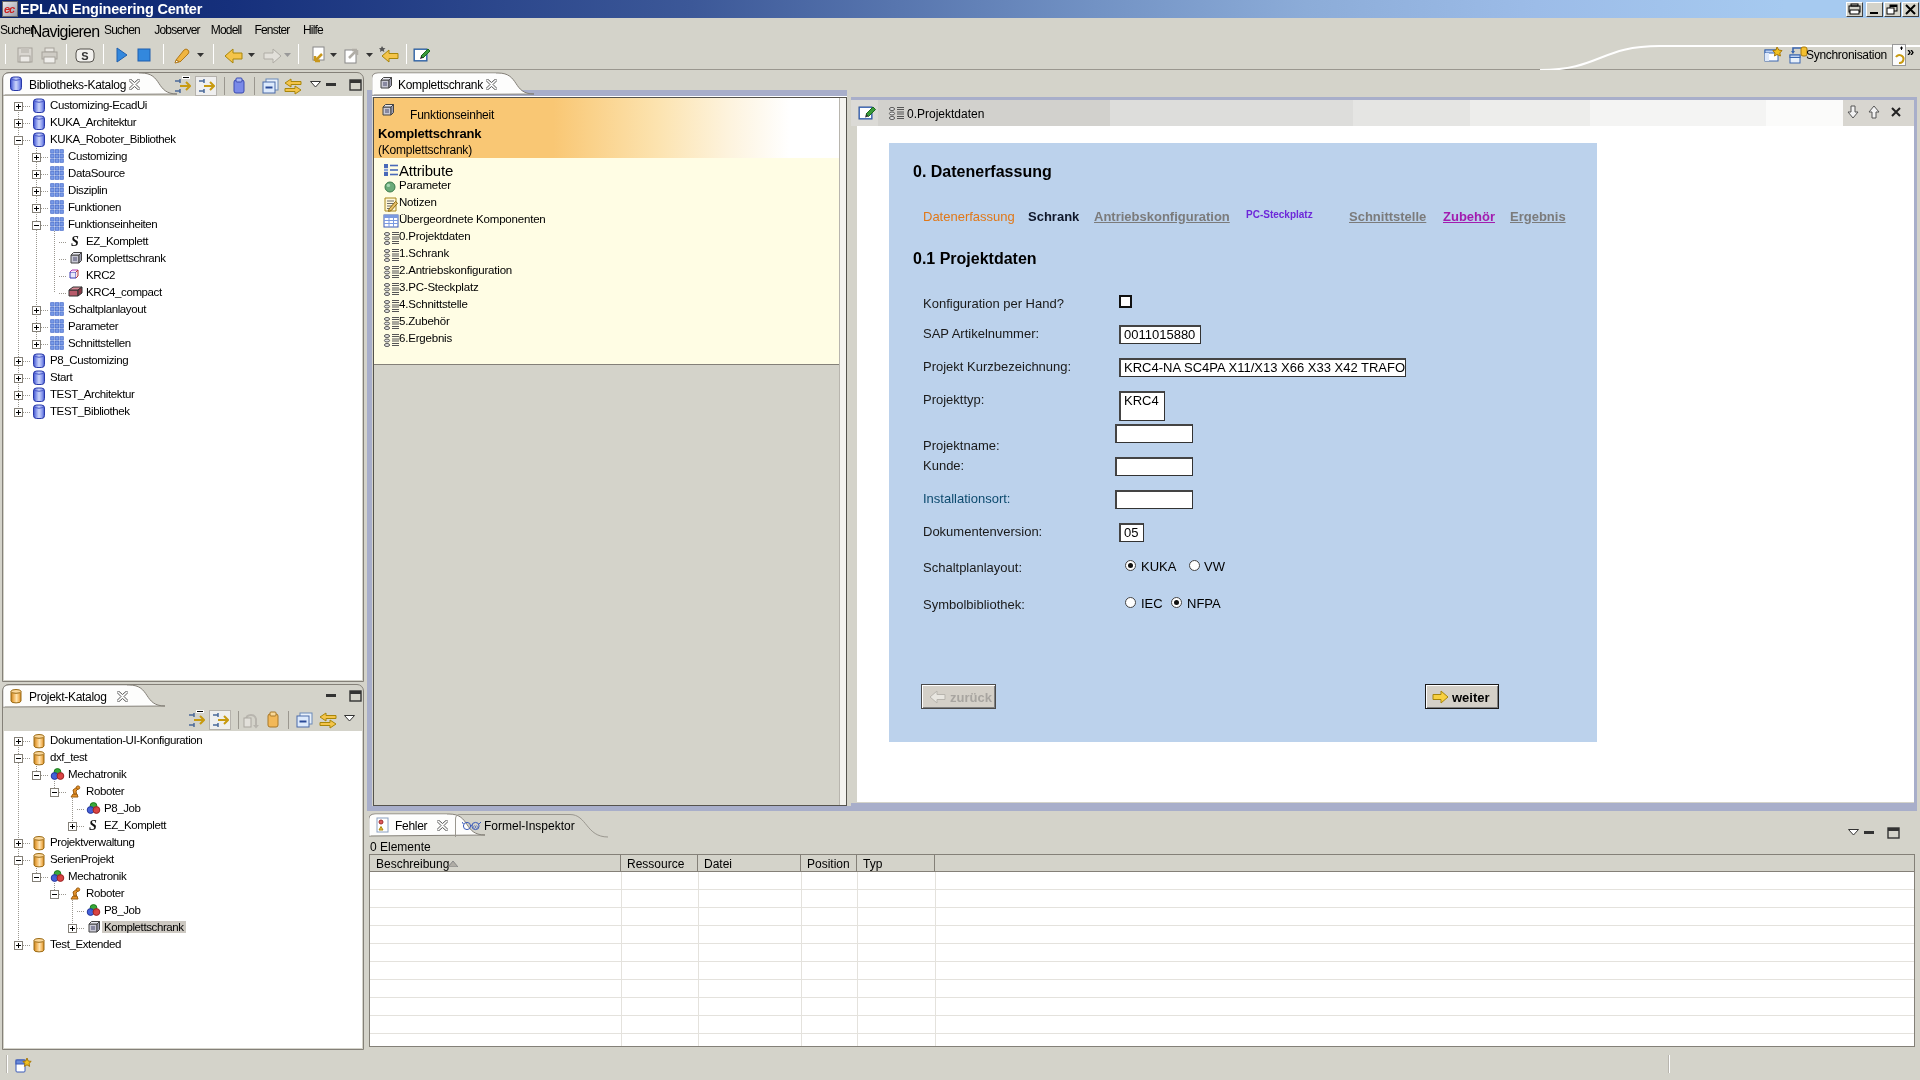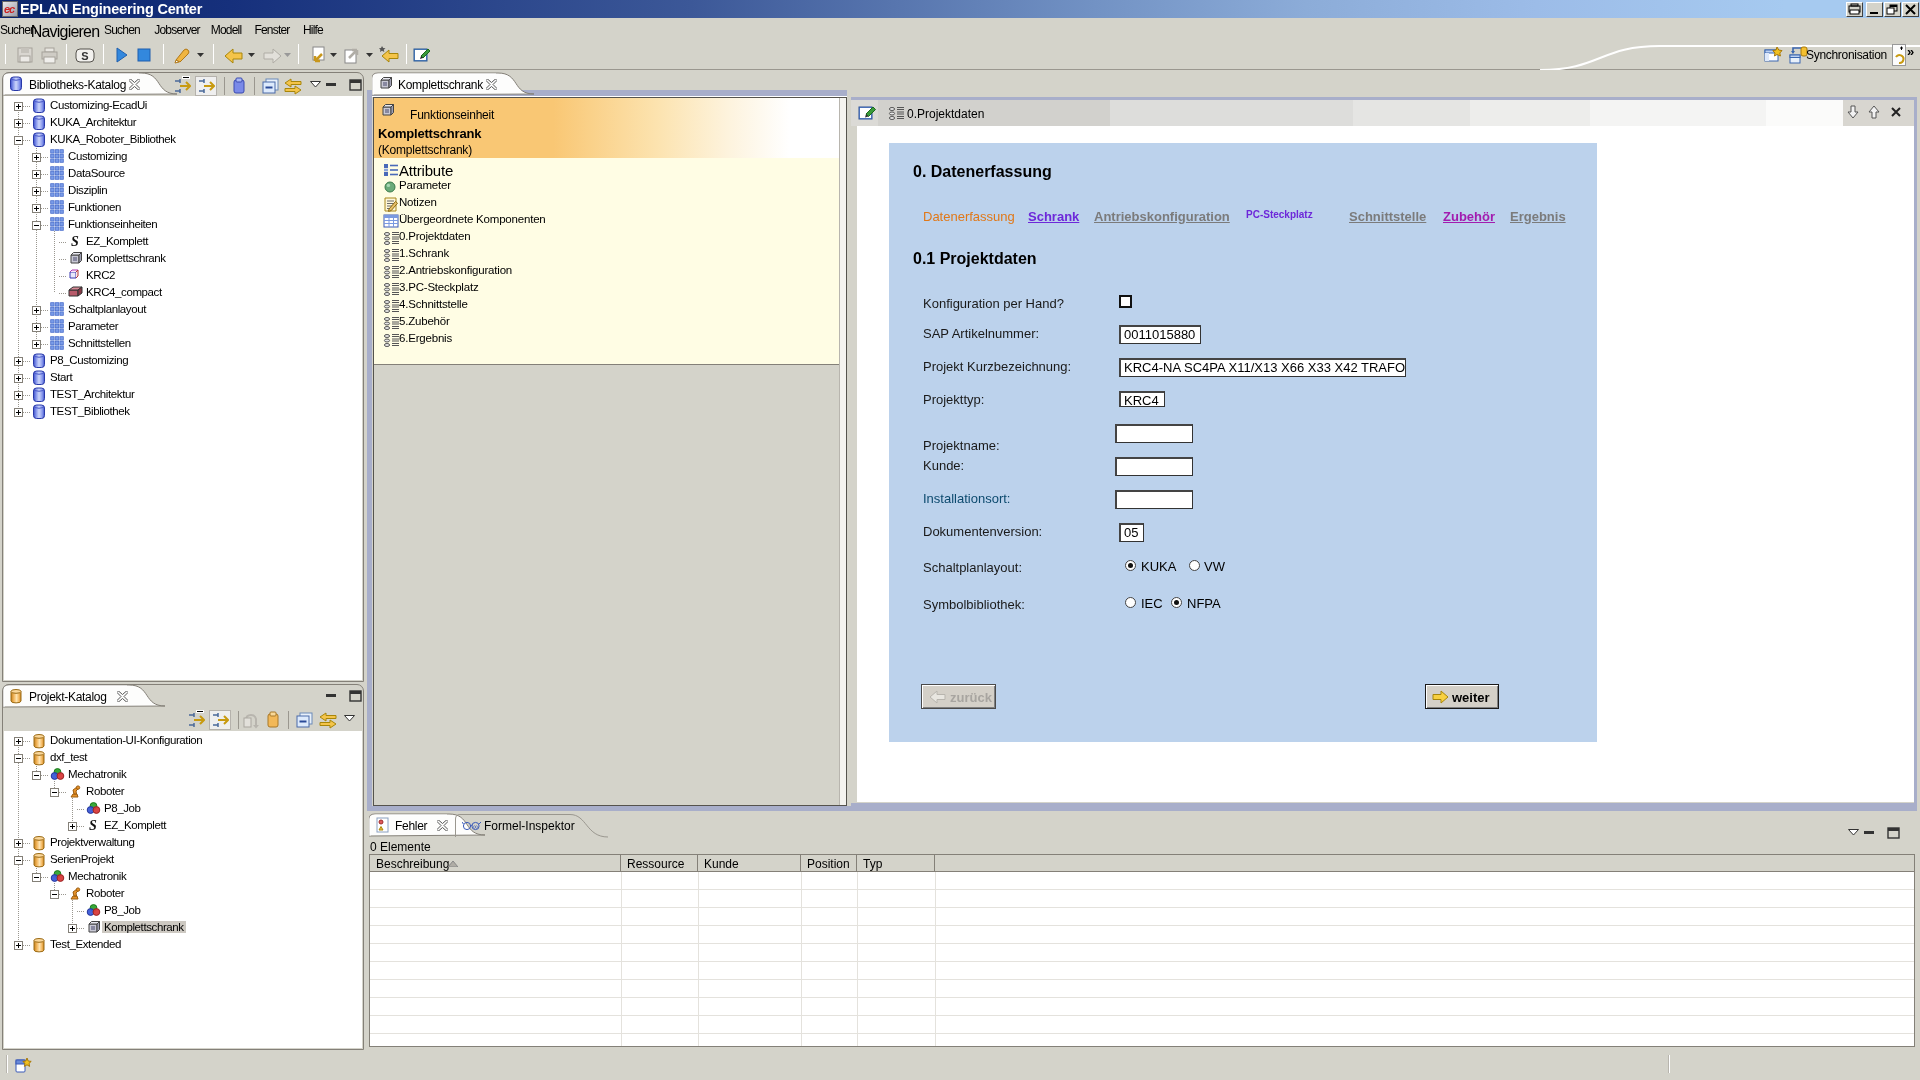--- a/index.html
+++ b/index.html
@@ -1062,35 +1062,35 @@
   </svg>
 <svg class="abs" style="left:1866px;top:104px" width="16" height="16" viewBox="0 0 16 16">
     <path d="M6 14 L10 14 L10 8 L13 8 L8 2 L3 8 L6 8 Z" fill="#f2f2f2" stroke="#555"></path>
   </svg>
 <svg class="abs" style="left:1890px;top:106px" width="12" height="12" viewBox="0 0 12 12">
     <path d="M2 2 L10 10 M10 2 L2 10" stroke="#222" stroke-width="2"></path>
   </svg>
 <div class="abs" style="left:889px;top:143px;width:708px;height:599px;background:#bcd2ec"></div>
 <span class="abs" style="left:913px;top:163px;font-size:16px;font-weight:bold">0. Datenerfassung</span>
 <span class="abs" style="left:923px;top:209px;font-size:13px;color:#e07818;">Datenerfassung</span>
-<span class="abs" style="left:1028px;top:209px;font-size:13px;font-weight:bold;color:#6d28d9;text-decoration:underline;">Schrank</span>
+<span class="abs" style="left:1028px;top:209px;font-size:13px;font-weight:bold;color:#0f172a;">Schrank</span>
 <span class="abs" style="left:1094px;top:209px;font-size:13px;font-weight:bold;color:#7b7b7b;text-decoration:underline;">Antriebskonfiguration</span>
 <span class="abs" style="left:1246px;top:209px;font-size:10px;font-weight:bold;color:#6d28d9;">PC-Steckplatz</span>
 <span class="abs" style="left:1349px;top:209px;font-size:13px;font-weight:bold;color:#7b7b7b;text-decoration:underline;">Schnittstelle</span>
 <span class="abs" style="left:1443px;top:209px;font-size:13px;font-weight:bold;color:#a21caf;text-decoration:underline;">Zubehör</span>
 <span class="abs" style="left:1510px;top:209px;font-size:13px;font-weight:bold;color:#7b7b7b;text-decoration:underline;">Ergebnis</span>
 <span class="abs" style="left:913px;top:250px;font-size:16px;font-weight:bold">0.1 Projektdaten</span>
 <span class="abs" style="left:923px;top:296px;font-size:13px;color:#1a1a1a">Konfiguration per Hand?</span>
 <div class="abs" style="left:1119px;top:295px;width:13px;height:13px;background:#fff;border:2px solid #111"></div>
 <span class="abs" style="left:923px;top:326px;font-size:13px;color:#1a1a1a">SAP Artikelnummer:</span>
 <div class="abs" style="left:1119px;top:325px;width:82px;height:19px;background:#fff;border:1px solid #333;border-top:2px solid #444;border-left:2px solid #444;font-size:13px;line-height:16px;padding-left:3px;overflow:hidden;white-space:nowrap">0011015880</div>
 <span class="abs" style="left:923px;top:359px;font-size:13px;color:#1a1a1a">Projekt Kurzbezeichnung:</span>
 <div class="abs" style="left:1119px;top:358px;width:287px;height:19px;background:#fff;border:1px solid #333;border-top:2px solid #444;border-left:2px solid #444;font-size:13px;line-height:16px;padding-left:3px;overflow:hidden;white-space:nowrap">KRC4-NA SC4PA X11/X13 X66 X33 X42 TRAFO</div>
 <span class="abs" style="left:923px;top:392px;font-size:13px;color:#1a1a1a">Projekttyp:</span>
-<div class="abs" style="left:1119px;top:391px;width:46px;height:16px;background:#fff;border:1px solid #333;border-top:2px solid #444;border-left:2px solid #444;font-size:13px;line-height:16px;padding-left:3px;overflow:hidden;white-space:nowrap">KRC4</div>
+<div class="abs" style="left:1119px;top:391px;width:46px;height:30px;background:#fff;border:1px solid #333;border-top:2px solid #444;border-left:2px solid #444;font-size:13px;line-height:16px;padding-left:3px;overflow:hidden;white-space:nowrap">KRC4</div>
 <span class="abs" style="left:923px;top:438px;font-size:13px;color:#1a1a1a">Projektname:</span>
 <div class="abs" style="left:1115px;top:424px;width:78px;height:19px;background:#fff;border:1px solid #333;border-top:2px solid #444;border-left:2px solid #444;font-size:13px;line-height:16px;padding-left:3px;overflow:hidden;white-space:nowrap"></div>
 <span class="abs" style="left:923px;top:458px;font-size:13px;color:#1a1a1a">Kunde:</span>
 <div class="abs" style="left:1115px;top:457px;width:78px;height:19px;background:#fff;border:1px solid #333;border-top:2px solid #444;border-left:2px solid #444;font-size:13px;line-height:16px;padding-left:3px;overflow:hidden;white-space:nowrap"></div>
 <span class="abs" style="left:923px;top:491px;font-size:13px;color:#0c4a6e">Installationsort:</span>
 <div class="abs" style="left:1115px;top:490px;width:78px;height:19px;background:#fff;border:1px solid #333;border-top:2px solid #444;border-left:2px solid #444;font-size:13px;line-height:16px;padding-left:3px;overflow:hidden;white-space:nowrap"></div>
 <span class="abs" style="left:923px;top:524px;font-size:13px;color:#1a1a1a">Dokumentenversion:</span>
 <div class="abs" style="left:1119px;top:523px;width:25px;height:19px;background:#fff;border:1px solid #333;border-top:2px solid #444;border-left:2px solid #444;font-size:13px;line-height:16px;padding-left:3px;overflow:hidden;white-space:nowrap">05</div>
 <span class="abs" style="left:923px;top:560px;font-size:13px;color:#1a1a1a">Schaltplanlayout:</span>
 <div class="abs" style="left:1125px;top:560px;width:11px;height:11px;border-radius:50%;background:#fff;border:1px solid #444"></div>
@@ -1152,21 +1152,21 @@
 <svg class="abs" style="left:1862px;top:827px" width="42" height="12" viewBox="0 0 42 12">
     <rect x="2" y="4" width="10" height="3" fill="#333"></rect>
     <rect x="26" y="1" width="11" height="10" fill="none" stroke="#333" stroke-width="1.4"></rect>
     <rect x="26" y="1" width="11" height="3" fill="#333"></rect>
   </svg>
 <span class="abs" style="left:370px;top:840px;font-size:12px">0 Elemente</span>
 <div class="abs" style="left:369px;top:854px;width:1546px;height:193px;background:#fff;border:1px solid #848078"></div>
 <div class="abs" style="left:370px;top:855px;width:1544px;height:17px;background:#d4d3ca;border-bottom:1px solid #848078"></div>
 <div class="abs" style="left:370px;top:855px;width:251px;height:17px;border-right:1px solid #848078;font-size:12px;padding:2px 0 0 6px">Beschreibung</div>
 <div class="abs" style="left:621px;top:855px;width:77px;height:17px;border-right:1px solid #848078;font-size:12px;padding:2px 0 0 6px">Ressource</div>
-<div class="abs" style="left:698px;top:855px;width:103px;height:17px;border-right:1px solid #848078;font-size:12px;padding:2px 0 0 6px">Kunde</div>
+<div class="abs" style="left:698px;top:855px;width:103px;height:17px;border-right:1px solid #848078;font-size:12px;padding:2px 0 0 6px">Datei</div>
 <div class="abs" style="left:801px;top:855px;width:56px;height:17px;border-right:1px solid #848078;font-size:12px;padding:2px 0 0 6px">Position</div>
 <div class="abs" style="left:857px;top:855px;width:78px;height:17px;border-right:1px solid #848078;font-size:12px;padding:2px 0 0 6px">Typ</div>
 <svg class="abs" style="left:448px;top:861px" width="10" height="6" viewBox="0 0 10 6">
     <path d="M5 0 L10 6 L0 6 Z" fill="#b0ada6" stroke="#888"></path>
   </svg>
 <div class="abs" style="left:370px;top:889px;width:1544px;height:1px;background:#e4e2dd"></div>
 <div class="abs" style="left:370px;top:907px;width:1544px;height:1px;background:#e4e2dd"></div>
 <div class="abs" style="left:370px;top:925px;width:1544px;height:1px;background:#e4e2dd"></div>
 <div class="abs" style="left:370px;top:943px;width:1544px;height:1px;background:#e4e2dd"></div>
 <div class="abs" style="left:370px;top:961px;width:1544px;height:1px;background:#e4e2dd"></div>

